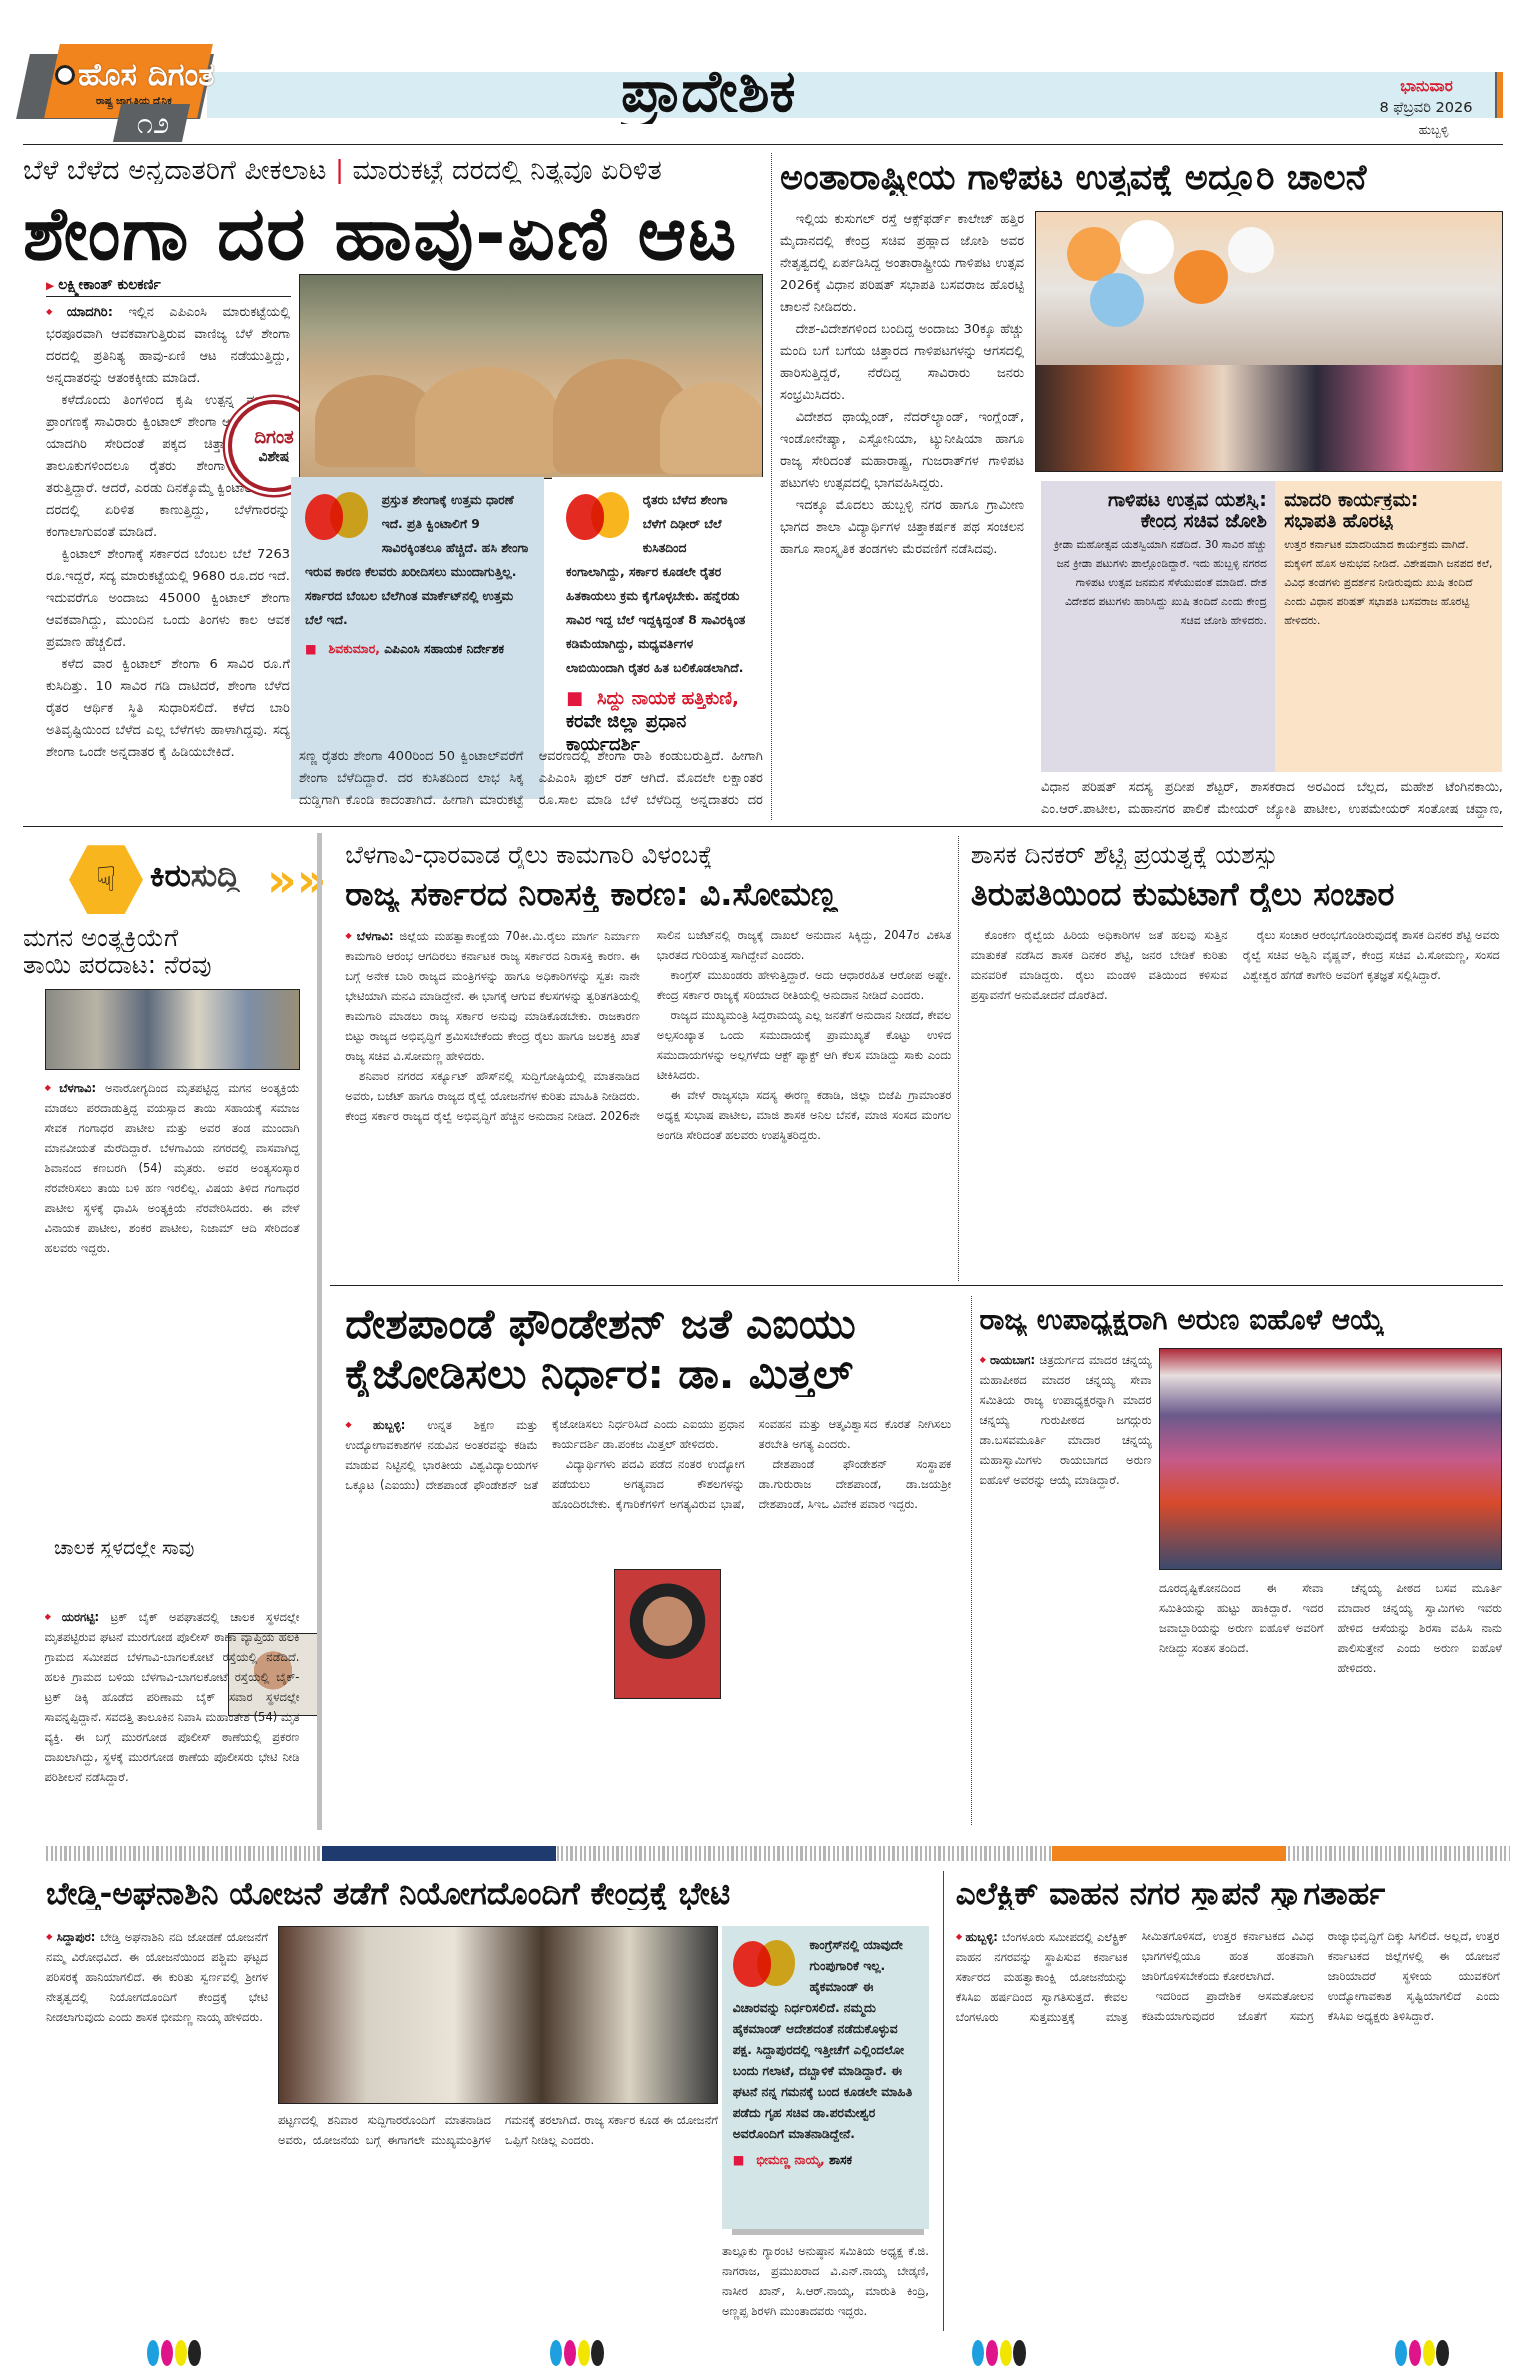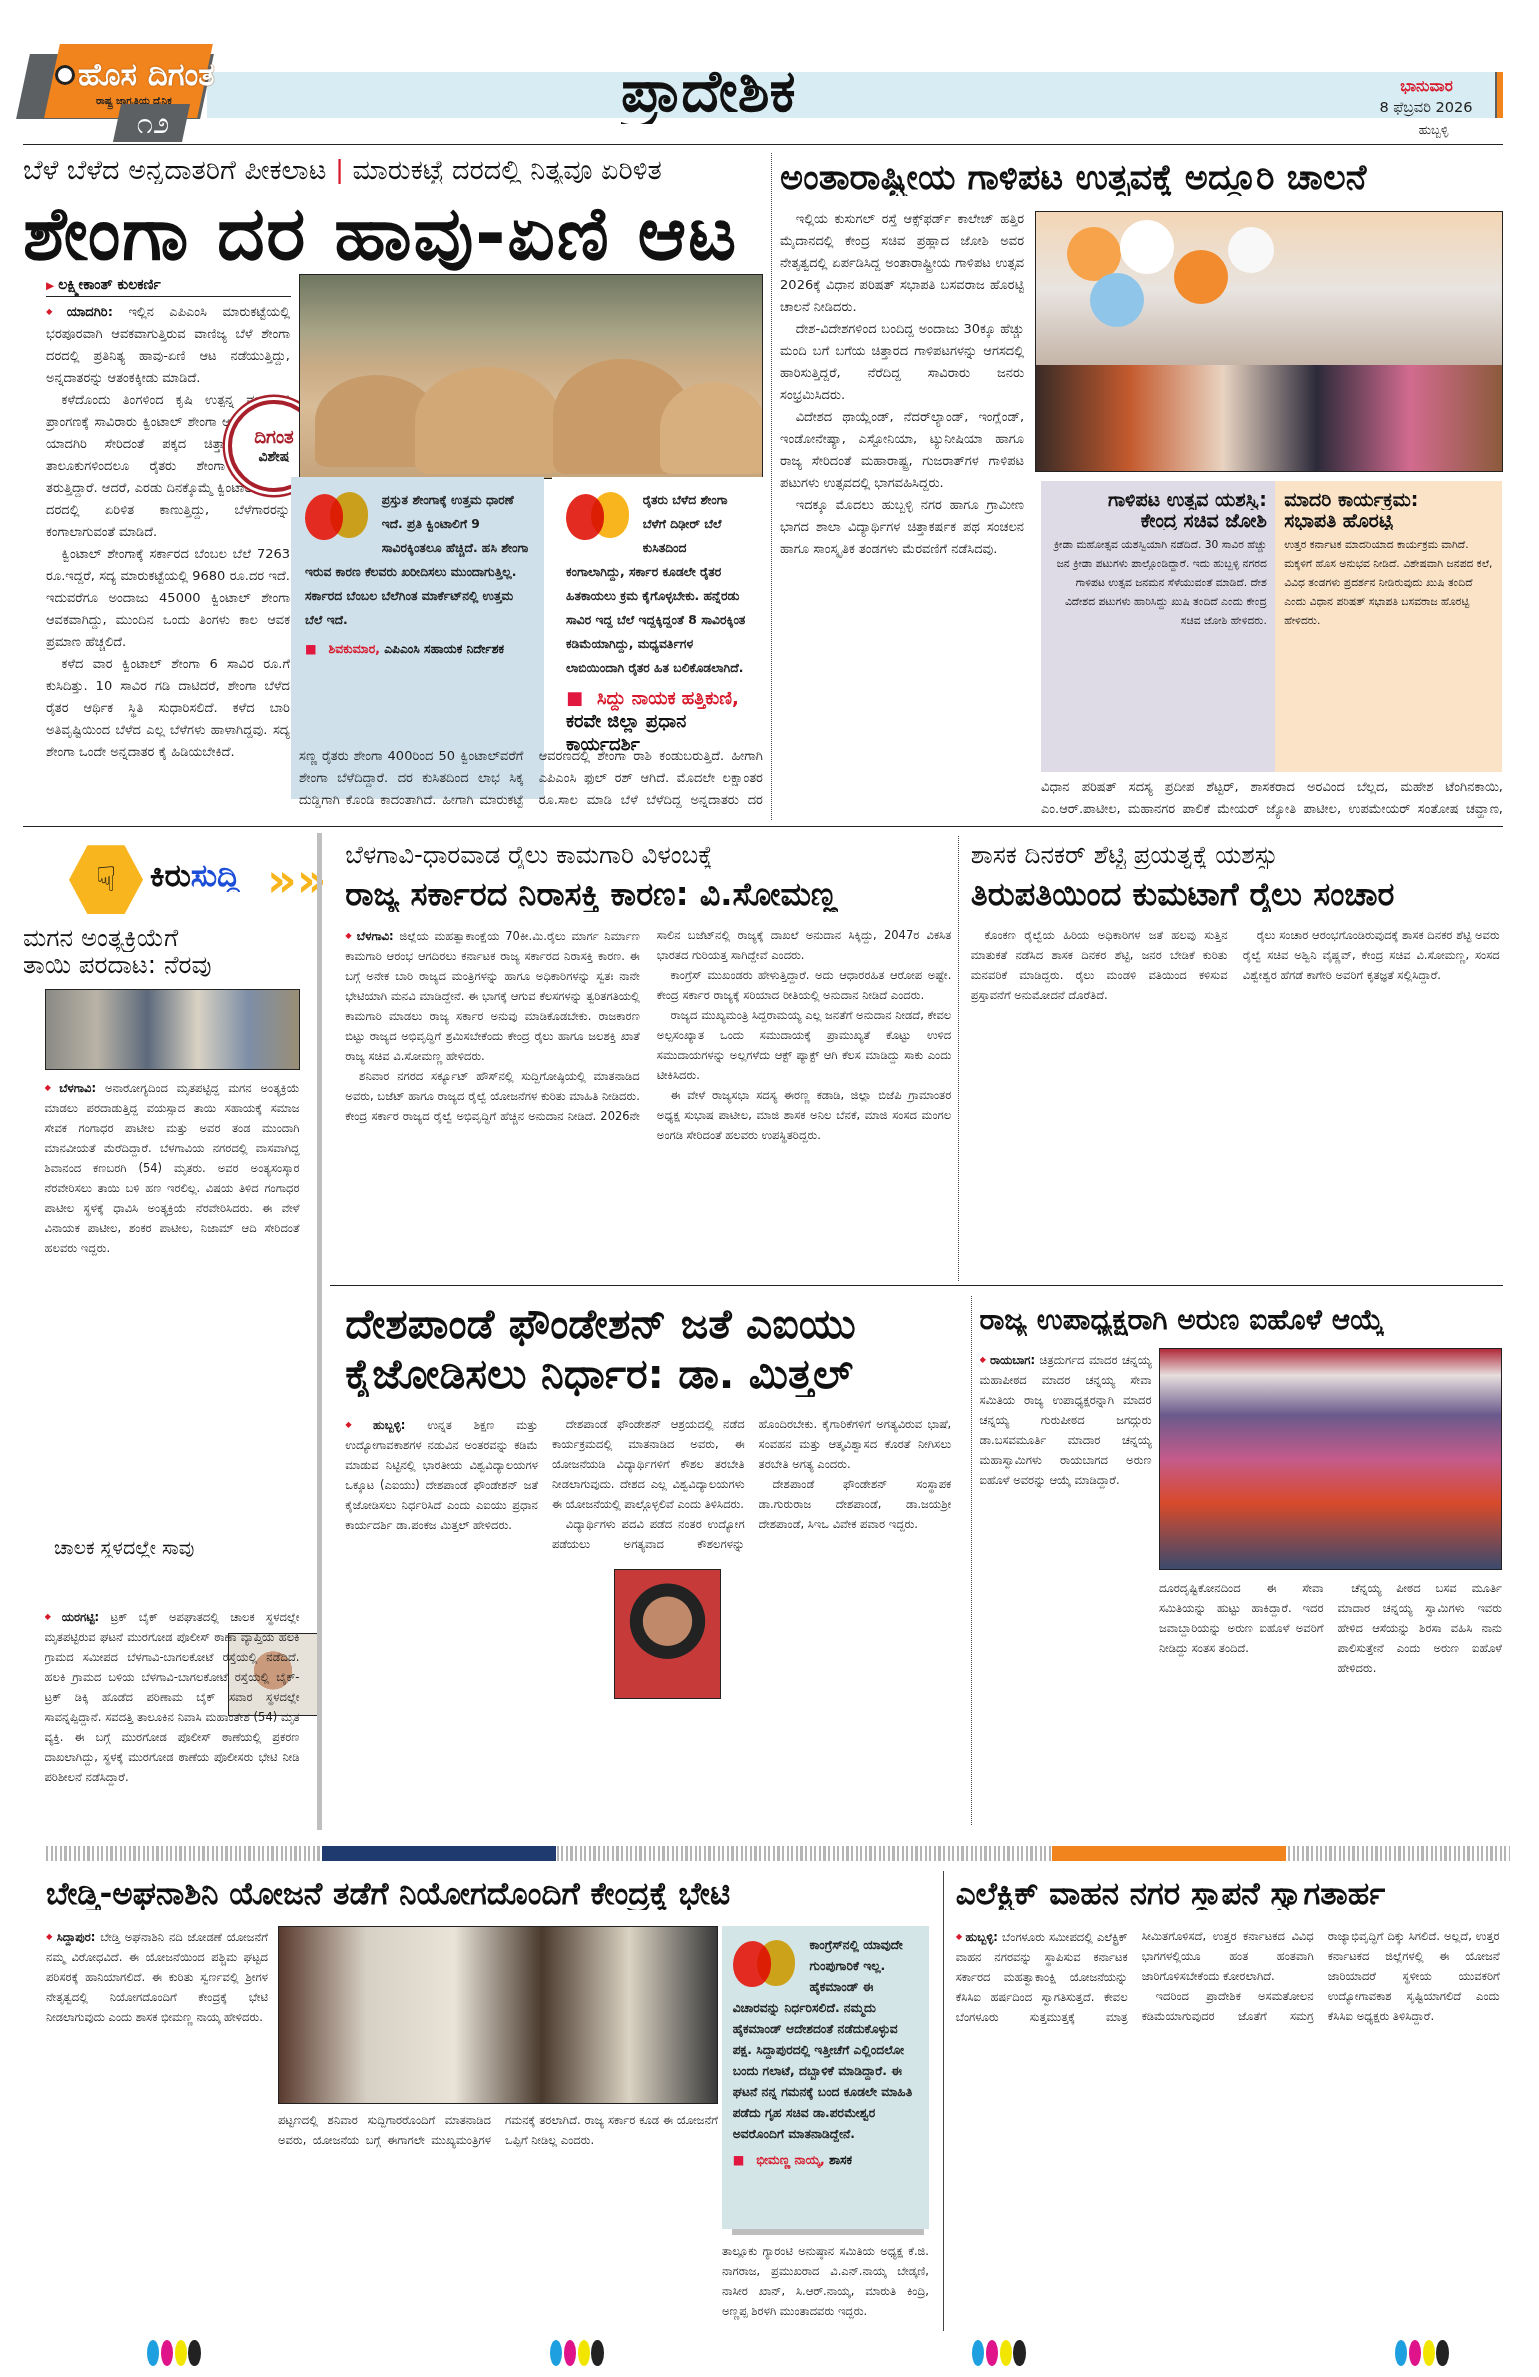--- a/index.html
+++ b/index.html
@@ -132,21 +132,21 @@
     <p class="first">ವಿಧಾನ ಪರಿಷತ್ ಸದಸ್ಯ ಪ್ರದೀಪ ಶೆಟ್ಟರ್, ಶಾಸಕರಾದ ಅರವಿಂದ ಬೆಲ್ಲದ, ಮಹೇಶ ಟೆಂಗಿನಕಾಯಿ, ಎಂ.ಆರ್.ಪಾಟೀಲ, ಮಹಾನಗರ ಪಾಲಿಕೆ ಮೇಯರ್ ಜ್ಯೋತಿ ಪಾಟೀಲ, ಉಪಮೇಯರ್ ಸಂತೋಷ ಚವ್ಹಾಣ, ರಾಮಣ್ಣ ಬಡಿಗೇರ, ಉದ್ಯಮಿ ವಿ.ಎಸ್.ವಿ. ಪ್ರಸಾದ, ಡಿಡಿಪಿಐ ಎಸ್.ಎಸ್.ಕೆಳದಿಮಠ, ಪಾಲಿಕೆ ಸದಸ್ಯರು ಉಪಸ್ಥಿತರಿದ್ದರು.</p>
   </div>
 </div>
 
 <div class="hrule" style="left:23px;top:826px;width:1480px;border-top-width:1.5px"></div>
 
 <div class="abs" style="left:23px;top:833px;width:291px;height:989px">
   <div class="abs" style="left:23px;top:7.7px;width:253px;height:77px">
     <div class="abs" style="left:23px;top:4.6px;width:74px;height:69px;background:#f8b51d;clip-path:polygon(25% 0,75% 0,100% 50%,75% 100%,25% 100%,0 50%);text-align:center;line-height:69px;font-size:34px">☟</div>
     <div class="abs hl" style="left:104px;top:17px;font-size:31px">
-      <span>ಕಿರು</span><span style="color:#1d4ed8">ಸುದ್ದಿ</span>
+      <span>ಕಿರು</span><span style="color:#404040">ಸುದ್ದಿ</span>
     </div>
     <div class="abs" style="left:221px;top:9.2px;font-size:46px;font-weight:bold;color:#f8b51d;line-height:61px">»»</div>
   </div>
   <div class="abs" style="left:0;top:92px;width:276px;text-align:left">
     <div class="hl" style="font-size:24.5px;font-weight:normal">ಮಗನ ಅಂತ್ಯಕ್ರಿಯೆಗೆ</div>
     <div class="hl" style="font-size:24.5px;font-weight:normal">ತಾಯಿ ಪರದಾಟ: ನೆರವು</div>
   </div>
   <div class="photo" style="left:21.5px;top:156px;width:255px;height:81px;background:linear-gradient(90deg,#8a8a85,#b9b3a6,#5d6a7c,#d8d2c3,#7d8ea6,#9a8e76)"></div>
   <div class="abs body-text" style="left:21.5px;top:244px;width:255px;height:360px;font-size:11.5px;line-height:20px">
     <p class="first"><span class="dateline">ಬೆಳಗಾವಿ:</span> <span>ಅನಾರೋಗ್ಯದಿಂದ ಮೃತಪಟ್ಟಿದ್ದ ಮಗನ ಅಂತ್ಯಕ್ರಿಯೆ ಮಾಡಲು ಪರದಾಡುತ್ತಿದ್ದ ವಯಸ್ಸಾದ ತಾಯಿ ಸಹಾಯಕ್ಕೆ ಸಮಾಜ ಸೇವಕ ಗಂಗಾಧರ ಪಾಟೀಲ ಮತ್ತು ಅವರ ತಂಡ ಮುಂದಾಗಿ ಮಾನವೀಯತೆ ಮೆರೆದಿದ್ದಾರೆ. ಬೆಳಗಾವಿಯ ನಗರದಲ್ಲಿ ವಾಸವಾಗಿದ್ದ ಶಿವಾನಂದ ಕಣಬರಗಿ (54) ಮೃತರು. ಅವರ ಅಂತ್ಯಸಂಸ್ಕಾರ ನೆರವೇರಿಸಲು ತಾಯಿ ಬಳಿ ಹಣ ಇರಲಿಲ್ಲ. ವಿಷಯ ತಿಳಿದ ಗಂಗಾಧರ ಪಾಟೀಲ ಸ್ಥಳಕ್ಕೆ ಧಾವಿಸಿ ಅಂತ್ಯಕ್ರಿಯೆ ನೆರವೇರಿಸಿದರು. ಈ ವೇಳೆ ವಿನಾಯಕ ಪಾಟೀಲ, ಶಂಕರ ಪಾಟೀಲ, ನಿಜಾಮ್ ಆದಿ ಸೇರಿದಂತೆ ಹಲವರು ಇದ್ದರು.</span></p>
@@ -182,21 +182,20 @@
 </div>
 
 <div class="hrule" style="left:330px;top:1285px;width:1173px;border-top-width:1.5px"></div>
 
 <div class="abs" style="left:330px;top:1288px;width:625px;height:537px">
   <div class="abs hl" style="left:15.3px;top:14px;font-size:41px">ದೇಶಪಾಂಡೆ ಫೌಂಡೇಶನ್ ಜತೆ ಎಐಯು</div>
   <div class="abs hl" style="left:15.3px;top:64px;font-size:41px">ಕೈಜೋಡಿಸಲು ನಿರ್ಧಾರ: ಡಾ. ಮಿತ್ತಲ್</div>
   <div class="photo" style="left:284px;top:281px;width:107px;height:130px;background:radial-gradient(circle at 50% 40%,#c08a6a 0 26%,#222 27% 40%,#c63a3a 41% 100%)"></div>
   <div class="abs body-text" style="left:15.3px;top:126px;width:606px;height:406px;column-count:3;column-gap:14px;font-size:11.5px;line-height:20px">
     <p class="first"><span class="dateline">ಹುಬ್ಬಳ್ಳಿ:</span> <span>ಉನ್ನತ ಶಿಕ್ಷಣ ಮತ್ತು ಉದ್ಯೋಗಾವಕಾಶಗಳ ನಡುವಿನ ಅಂತರವನ್ನು ಕಡಿಮೆ ಮಾಡುವ ನಿಟ್ಟಿನಲ್ಲಿ ಭಾರತೀಯ ವಿಶ್ವವಿದ್ಯಾಲಯಗಳ ಒಕ್ಕೂಟ (ಎಐಯು) ದೇಶಪಾಂಡೆ ಫೌಂಡೇಶನ್ ಜತೆ ಕೈಜೋಡಿಸಲು ನಿರ್ಧರಿಸಿದೆ ಎಂದು ಎಐಯು ಪ್ರಧಾನ ಕಾರ್ಯದರ್ಶಿ ಡಾ.ಪಂಕಜ ಮಿತ್ತಲ್ ಹೇಳಿದರು.</span></p>
-    <p>ದೇಶಪಾಂಡೆ ಫೌಂಡೇಶನ್ ಆಶ್ರಯದಲ್ಲಿ ನಡೆದ ಕಾರ್ಯಕ್ರಮದಲ್ಲಿ ಮಾತನಾಡಿದ ಅವರು, ಈ ಯೋಜನೆಯಡಿ ವಿದ್ಯಾರ್ಥಿಗಳಿಗೆ ಕೌಶಲ ತರಬೇತಿ ನೀಡಲಾಗುವುದು. ದೇಶದ ಎಲ್ಲ ವಿಶ್ವವಿದ್ಯಾಲಯಗಳು ಈ ಯೋಜನೆಯಲ್ಲಿ ಪಾಲ್ಗೊಳ್ಳಲಿವೆ ಎಂದು ತಿಳಿಸಿದರು.</p>
     <p>ವಿದ್ಯಾರ್ಥಿಗಳು ಪದವಿ ಪಡೆದ ನಂತರ ಉದ್ಯೋಗ ಪಡೆಯಲು ಅಗತ್ಯವಾದ ಕೌಶಲಗಳನ್ನು ಹೊಂದಿರಬೇಕು. ಕೈಗಾರಿಕೆಗಳಿಗೆ ಅಗತ್ಯವಿರುವ ಭಾಷೆ, ಸಂವಹನ ಮತ್ತು ಆತ್ಮವಿಶ್ವಾಸದ ಕೊರತೆ ನೀಗಿಸಲು ತರಬೇತಿ ಅಗತ್ಯ ಎಂದರು.</p>
     <p>ದೇಶಪಾಂಡೆ ಫೌಂಡೇಶನ್ ಸಂಸ್ಥಾಪಕ ಡಾ.ಗುರುರಾಜ ದೇಶಪಾಂಡೆ, ಡಾ.ಜಯಶ್ರೀ ದೇಶಪಾಂಡೆ, ಸಿಇಒ ವಿವೇಕ ಪವಾರ ಇದ್ದರು.</p>
   </div>
 </div>
 <div class="vrule" style="left:971px;top:1296px;height:529px"></div>
 
 <div class="abs" style="left:975px;top:1288px;width:532px;height:537px">
   <div class="abs hl" style="left:4.6px;top:17px;font-size:28px">ರಾಜ್ಯ ಉಪಾಧ್ಯಕ್ಷರಾಗಿ ಅರುಣ ಐಹೊಳೆ ಆಯ್ಕೆ</div>
   <div class="photo" style="left:184px;top:60px;width:343px;height:222px;background:linear-gradient(180deg,#b02a3a 0,#e7dede 12%,#6a5a8c 30%,#c45b8b 50%,#d84a2b 70%,#3b4a6e 100%)"></div>
   <div class="abs body-text" style="left:4.6px;top:61px;width:172px;height:468px;font-size:11.5px;line-height:20px">

